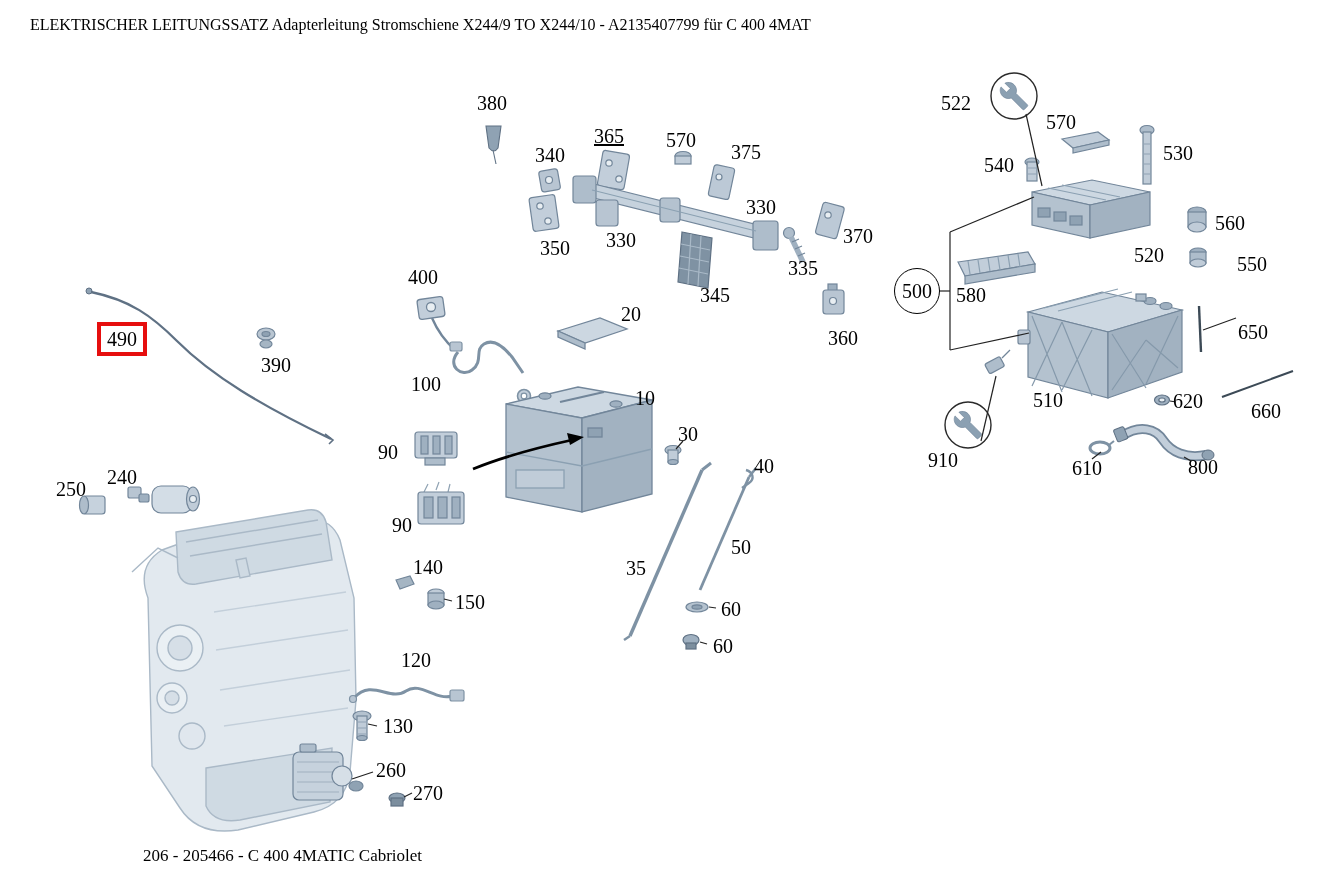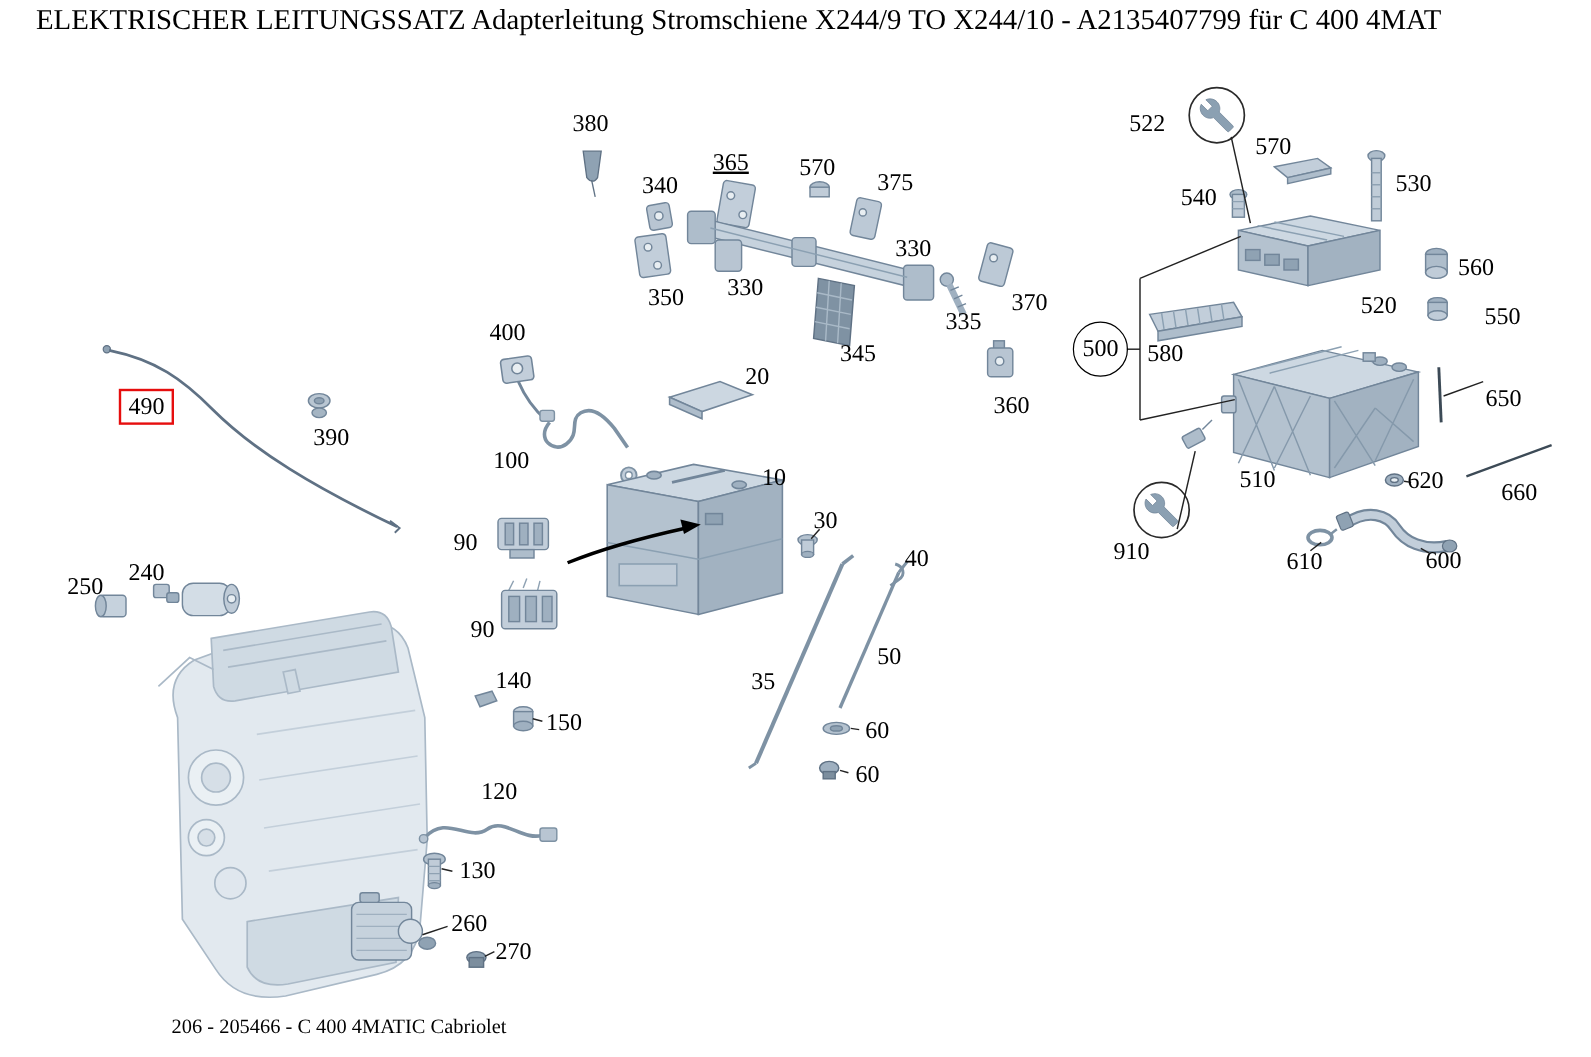--- a/index.html
+++ b/index.html
@@ -2,35 +2,35 @@
 <html><head>
 <meta charset="utf-8">
 <style>
   * { margin:0; padding:0; box-sizing:border-box; }
   html,body { background:#ffffff; }
   body {
     width:1326px; height:881px; position:relative; overflow:hidden;
     font-family:"Liberation Serif", serif; color:#000;
   }
   .title {
-    position:absolute; left:30px; top:4px; width:1296px;
-    font-size:24px; white-space:nowrap; overflow:hidden;
+    position:absolute; left:30px; top:16px; width:1296px;
+    font-size:16px; white-space:nowrap; overflow:hidden;
   }
   .footer {
     position:absolute; left:143px; top:846px; font-size:17px;
   }
   .diagram { position:absolute; left:0; top:0; width:1326px; height:684px; }
   svg.parts { position:absolute; left:0; top:0; }
   .callout-layer { position:absolute; left:0; top:0; width:100%; height:100%; }
   .callout {
     position:absolute; transform:translate(-50%,-50%);
     font-size:20px; line-height:1; color:#000; white-space:nowrap;
     user-select:none; cursor:default;
   }
-  .callout.boxed { border:2px solid #c4b5fd; padding:3px 6px; }
+  .callout.boxed { border:4px solid #c4b5fd; padding:3px 6px; }
   .callout.circled {
     width:46px; height:46px; border:1.6px solid #000; border-radius:50%;
     display:flex; align-items:center; justify-content:center;
   }
 </style>
 </head>
 <body>
 
 <div class="title">ELEKTRISCHER LEITUNGSSATZ Adapterleitung Stromschiene X244/9 TO X244/10 - A2135407799 für C 400 4MAT</div>
 
@@ -347,21 +347,21 @@
       <div class="callout" style="left: 492px; top: 103px;">380</div>
       <div class="callout" style="left: 550px; top: 155px;">340</div>
       <div class="callout" style="left: 609px; top: 136px; text-decoration: underline;">365</div>
       <div class="callout" style="left: 681px; top: 140px;">570</div>
       <div class="callout" style="left: 746px; top: 152px;">375</div>
       <div class="callout" style="left: 761px; top: 207px;">330</div>
       <div class="callout" style="left: 555px; top: 248px;">350</div>
       <div class="callout" style="left: 621px; top: 240px;">330</div>
       <div class="callout" style="left: 715px; top: 295px;">345</div>
       <div class="callout" style="left: 803px; top: 268px;">335</div>
-      <div class="callout" style="left: 858px; top: 252px;">370</div>
+      <div class="callout" style="left: 858px; top: 236px;">370</div>
       <div class="callout" style="left: 843px; top: 338px; font-family: Liberation Serif, serif;">360</div>
       <div class="callout" style="left: 423px; top: 277px;">400</div>
       <div class="callout" style="left: 631px; top: 314px;">20</div>
       <div class="callout" style="left: 426px; top: 384px;">100</div>
       <div class="callout" style="left: 645px; top: 398px;">10</div>
       <div class="callout boxed" style="left: 122px; top: 339px; border-color: rgb(230, 14, 14);">490</div>
       <div class="callout" style="left: 276px; top: 365px;">390</div>
       <div class="callout" style="left: 388px; top: 452px;">90</div>
       <div class="callout" style="left: 688px; top: 434px;">30</div>
       <div class="callout" style="left: 764px; top: 466px;">40</div>
@@ -386,17 +386,17 @@
       <div class="callout" style="left: 1233px; top: 264px; margin-left: 19px;">550</div>
       <div class="callout" style="left: 971px; top: 247px; margin-top: 48px;">580</div>
       <div class="callout" style="left: 1149px; top: 255px;">520</div>
       <div class="callout circled" style="left: 917px; top: 291px; border-color: rgb(0, 0, 0);">500</div>
       <div class="callout" style="left: 1253px; top: 316px; margin-top: 16px;">650</div>
       <div class="callout" style="left: 1048px; top: 400px;">510</div>
       <div class="callout" style="left: 1188px; top: 401px;">620</div>
       <div class="callout" style="left: 1266px; top: 411px;">660</div>
       <div class="callout" style="left: 943px; top: 460px;">910</div>
       <div class="callout" style="left: 1087px; top: 468px;">610</div>
-      <div class="callout" style="left: 1203px; top: 467px;">600</div>
+      <div class="callout" style="left: 1203px; top: 467px;">800</div>
     </div>
 </div>
 
 <div class="footer">206 - 205466 - C 400 4MATIC Cabriolet</div>
 
 </body></html>

